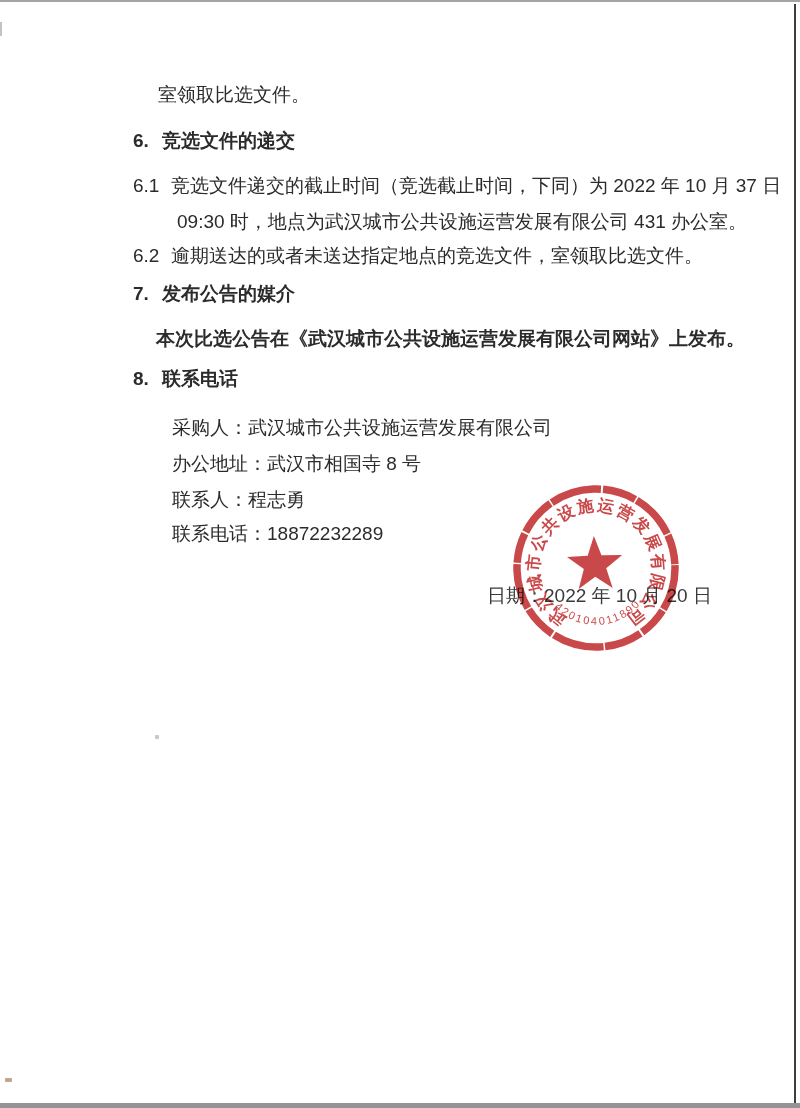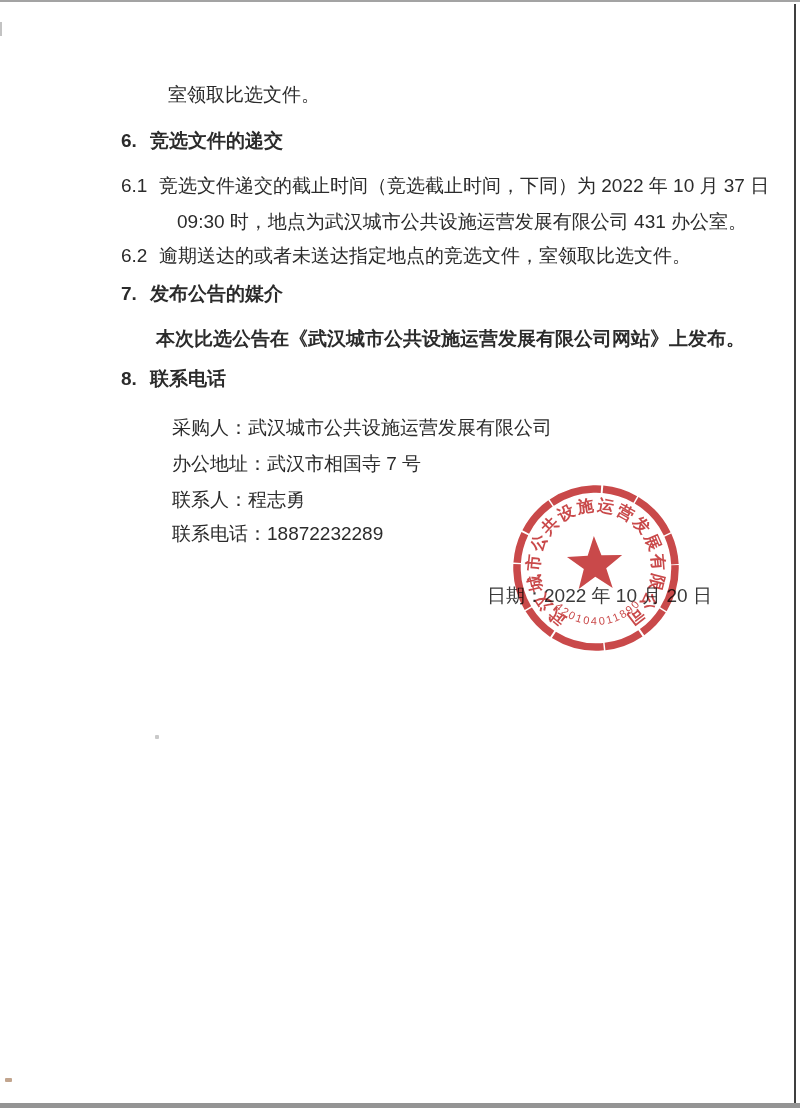--- a/index.html
+++ b/index.html
@@ -16,31 +16,31 @@
   .edge-top{position:absolute;left:0;top:0;width:800px;height:2px;background:#a3a3a3;}
   .edge-right{position:absolute;left:794px;top:4px;width:2px;height:1104px;background:#3f3f3f;}
   .edge-bottom{position:absolute;left:0;top:1103px;width:800px;height:5px;background:#949494;}
   .edge-left-dash{position:absolute;left:0;top:22px;width:2px;height:14px;background:#c3c3c3;}
   .speck-1{position:absolute;left:155px;top:735px;width:4px;height:4px;background:#c9c9c9;border-radius:1px;}
   .speck-2{position:absolute;left:5px;top:1078px;width:7px;height:4px;background:#c2a58e;border-radius:1px;}
 
   
   .line{
     position:absolute;
-    left:121px;
+    left:133px;
     white-space:nowrap;
     font-size:19px;
     line-height:22px;
     color:#2b2b2b;
   }
   .heading{font-weight:700;}
   .num{display:inline-block;}
   .heading .num{width:29px;font-weight:700;}
   .item .num{width:38px;font-weight:400;}
-  .intro{left:168px;text-align:right;}
+  .intro{left:158px;text-align:right;}
   .cont{left:177px;}
   .para{left:156px;font-weight:bold;}
   .contact{left:172px;}
   .date-line{
     position:absolute;
     left:487px;top:585px;
     font-size:19px;line-height:22px;
     white-space:nowrap;
     color:#3a3a3a;
     z-index:1;
@@ -100,21 +100,21 @@
   <div class="line heading" style="top:283px">
     <span class="num">7.</span><span>发布公告的媒介</span>
   </div>
   <div class="line para" style="top:328px">本次比选公告在《武汉城市公共设施运营发展有限公司网站》上发布。</div>
 
   <div class="line heading" style="top:368px">
     <span class="num">8.</span><span>联系电话</span>
   </div>
 
   <div class="line contact" style="top:417px">采购人：武汉城市公共设施运营发展有限公司</div>
-  <div class="line contact" style="top:453px">办公地址：武汉市相国寺 7 号</div>
+  <div class="line contact" style="top:453px">办公地址：武汉市相国寺 8 号</div>
   <div class="line contact" style="top:489px">联系人：程志勇</div>
   <div class="line contact" style="top:523px">联系电话：18872232289</div>
 
   <div class="date-line">日期：2022 年 10 月 20 日</div>
 
   <svg class="seal" viewBox="0 0 184 184">
     <defs>
       <path id="seal-company-arc" d="M 63.5,141.4 A 57,57 0 1 1 120.5,141.4" fill="none"></path>
       <path id="seal-number-arc" d="M 46.5,126.9 A 58,58 0 0 0 137.5,126.9" fill="none"></path>
     </defs>

